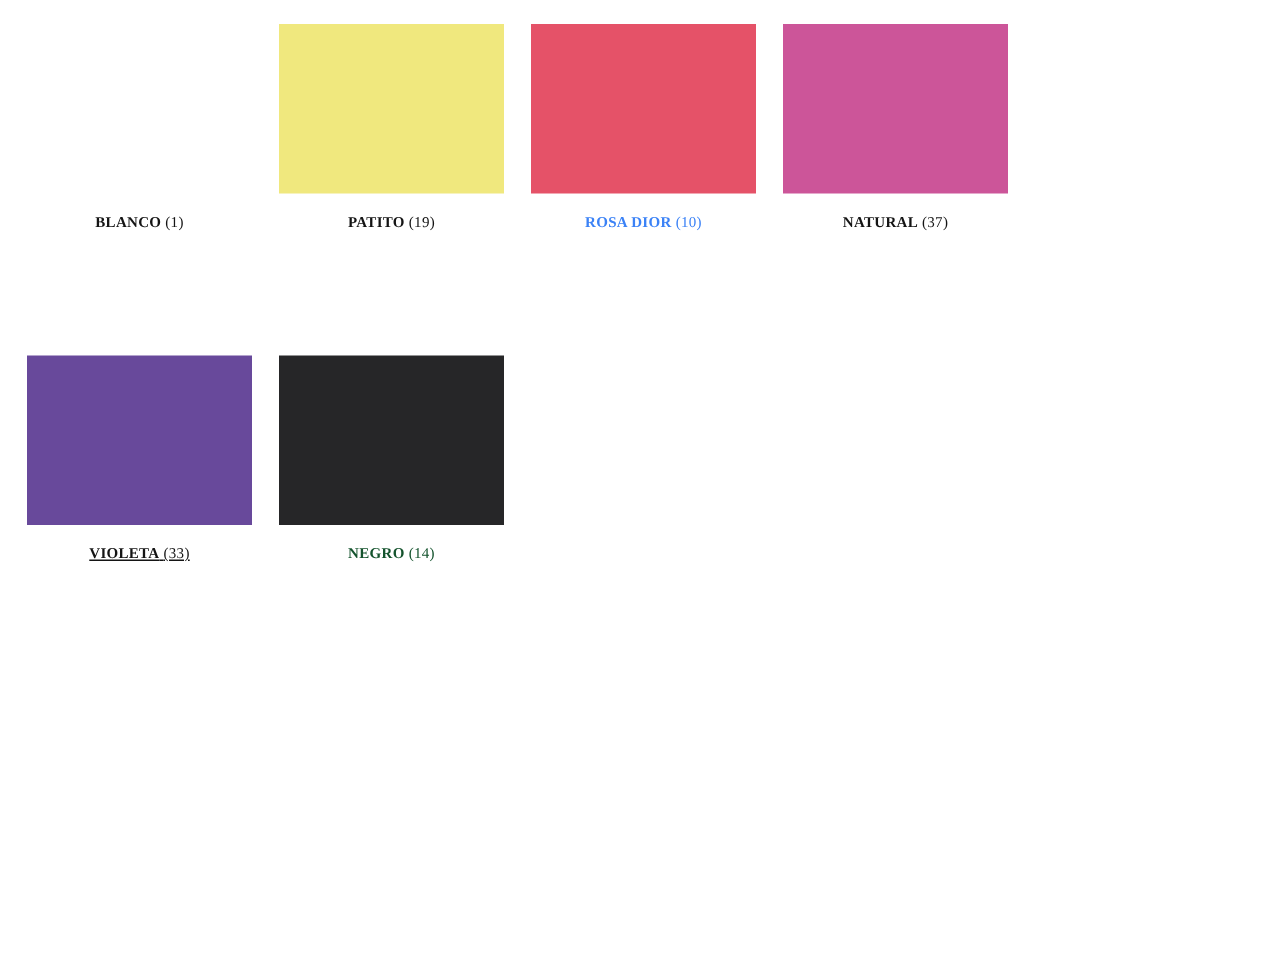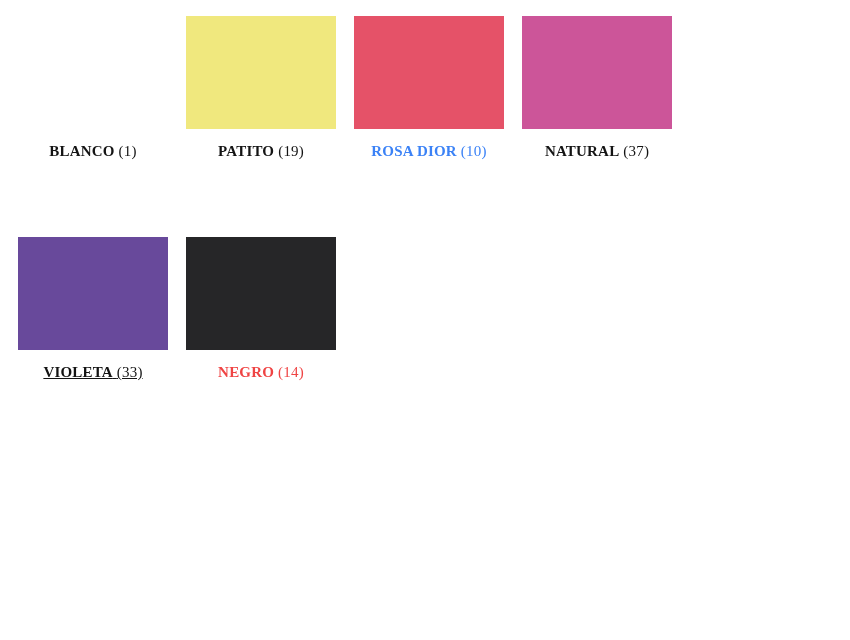--- a/index.html
+++ b/index.html
@@ -54,21 +54,21 @@
 
   .swatch-chip {
     width: 150px;
     height: 113px;
     display: block;
     background-color: #ffffff;
   }
 
   .swatch-label {
     margin-top: 14px;
-    font-size: 15px;
+    font-size: 10px;
     line-height: 1.15;
     color: #141414;
     white-space: nowrap;
     text-align: right;
     letter-spacing: 0.2px;
   }
 
   .swatch-name {
     font-weight: bold;
   }
@@ -125,21 +125,21 @@
       <div class="swatch-chip" style="background-color: rgb(104, 73, 155);"></div>
       <div class="swatch-label" style="color: rgb(20, 20, 20); text-decoration: underline;">
         <span class="swatch-name">VIOLETA</span>
         <span class="swatch-count">(33)</span>
       </div>
     </div>
 
 
     <div class="swatch-cell">
       <div class="swatch-chip" style="background-color: rgb(38, 38, 40);"></div>
-      <div class="swatch-label" style="color: #ef4444;">
+      <div class="swatch-label" style="color: #14532d;">
         <span class="swatch-name">NEGRO</span>
         <span class="swatch-count">(14)</span>
       </div>
     </div>
 
   </div>
 
 </div>
 
 </body></html>

